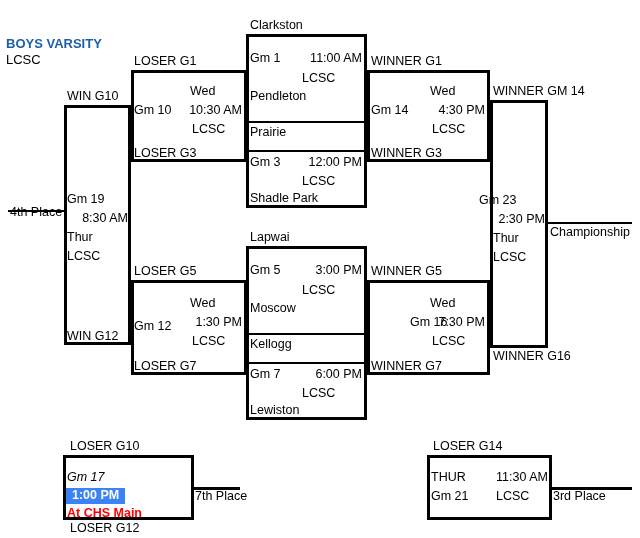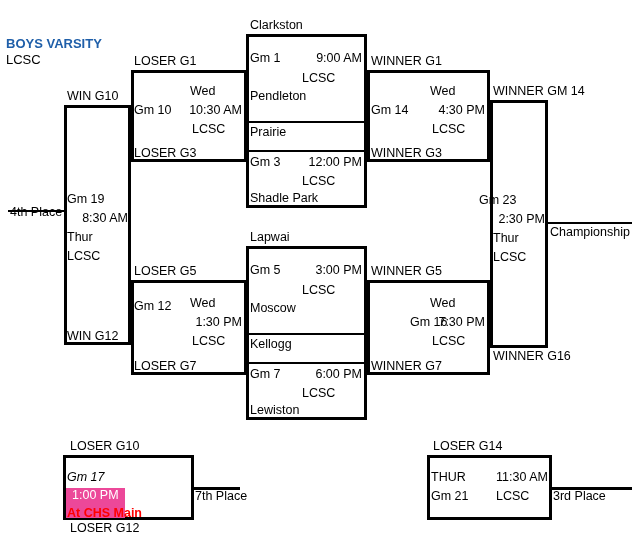--- a/index.html
+++ b/index.html
@@ -10,22 +10,22 @@
     font-family:"Liberation Sans", sans-serif;
     font-size:12.5px;
     color:#000000;
     overflow:hidden;
   }
   .t{position:absolute;white-space:nowrap;line-height:1;}
   .bold{font-weight:bold;}
   .blue{color:#1F5FA9;font-weight:bold;}
   .redtxt{color:#FF0000;font-weight:bold;}
   .redbox{
-    background:#ec4899;color:#ffffff;font-weight:normal;
-    padding:1px 6px 16px 6px;
+    background:#3b82f6;color:#ffffff;font-weight:bold;
+    padding:1px 6px 2px 6px;
   }
   
   .ln{position:absolute;background:#000000;}
   .hl{height:2px;}
   .hl3{height:3px;}
   .box{position:absolute;border:3px solid #000;box-sizing:border-box;}
   .rt{text-align:right;}
 </style>
 </head>
 <body>
@@ -35,21 +35,21 @@
   <div class="t blue" style="left:6px;top:37px;font-size:13px;">BOYS VARSITY</div>
   <div class="t" style="left:6px;top:53px;font-size:13px;">LCSC</div>
 
   <div class="box" style="left:246px;top:34px;width:121px;height:174px;"></div>
 
   <div class="ln hl" style="left:246px;top:121px;width:121px;"></div>
   <div class="ln hl" style="left:246px;top:150px;width:121px;"></div>
 
   <div class="t" style="left:250px;top:19px;">Clarkston</div>
   <div class="t" style="left:250px;top:52px;">Gm 1</div>
-  <div class="t rt" style="left:264px;top:52px;width:98px;">9:00 AM</div>
+  <div class="t rt" style="left:264px;top:52px;width:98px;">11:00 AM</div>
   <div class="t" style="left:302px;top:72px;">LCSC</div>
   <div class="t" style="left:250px;top:90px;">Pendleton</div>
   <div class="t" style="left:250px;top:126px;">Prairie</div>
 
   <div class="t" style="left:250px;top:156px;text-align:center;">Gm 3</div>
   <div class="t rt" style="left:264px;top:156px;width:98px;">12:00 PM</div>
   <div class="t" style="left:302px;top:175px;">LCSC</div>
   <div class="t" style="left:250px;top:192px;">Shadle Park</div>
 
   <div class="box" style="left:246px;top:246px;width:121px;height:174px;"></div>
@@ -72,21 +72,21 @@
   <div class="t" style="left:134px;top:55px;">LOSER G1</div>
   <div class="t" style="left:134px;top:147px;">LOSER G3</div>
   <div class="t" style="left:134px;top:104px;">Gm 10</div>
   <div class="t" style="left:190px;top:85px;">Wed</div>
   <div class="t rt" style="left:160px;top:104px;width:82px;">10:30 AM</div>
   <div class="t" style="left:192px;top:123px;">LCSC</div>
 
   <div class="box" style="left:131px;top:280px;width:116px;height:95px;"></div>
   <div class="t" style="left:134px;top:265px;">LOSER G5</div>
   <div class="t" style="left:134px;top:360px;">LOSER G7</div>
-  <div class="t" style="left:134px;top:300px;">Gm 12</div>
+  <div class="t" style="left:134px;top:320px;">Gm 12</div>
   <div class="t" style="left:190px;top:297px;">Wed</div>
   <div class="t rt" style="left:160px;top:316px;width:82px;">1:30 PM</div>
   <div class="t" style="left:192px;top:335px;">LCSC</div>
 
   <div class="box" style="left:64px;top:105px;width:67px;height:240px;"></div>
   <div class="t" style="left:67px;top:90px;">WIN G10</div>
   <div class="t" style="left:67px;top:330px;">WIN G12</div>
   <div class="t" style="left:67px;top:193px;">Gm 19</div>
   <div class="t rt" style="left:67px;top:212px;width:61px;">8:30 AM</div>
   <div class="t" style="left:67px;top:231px;">Thur</div>

